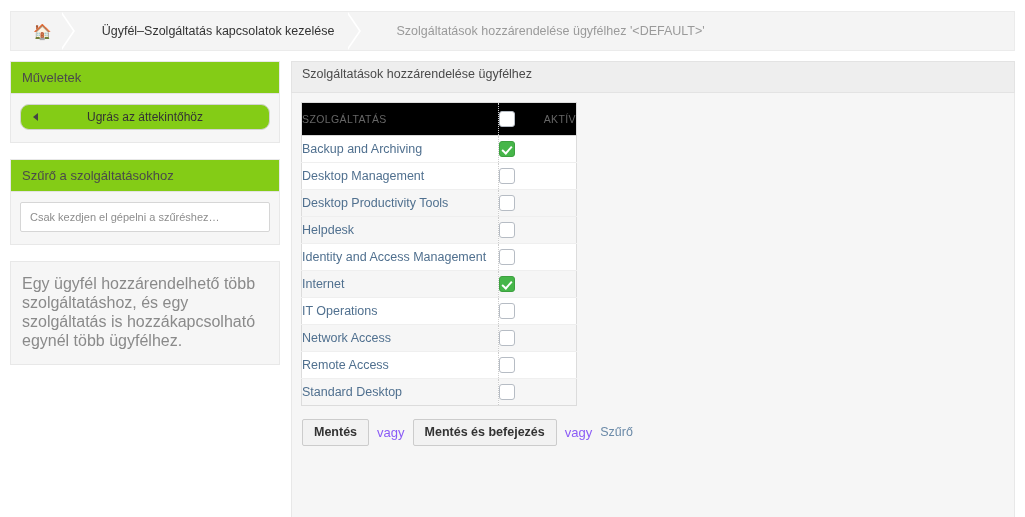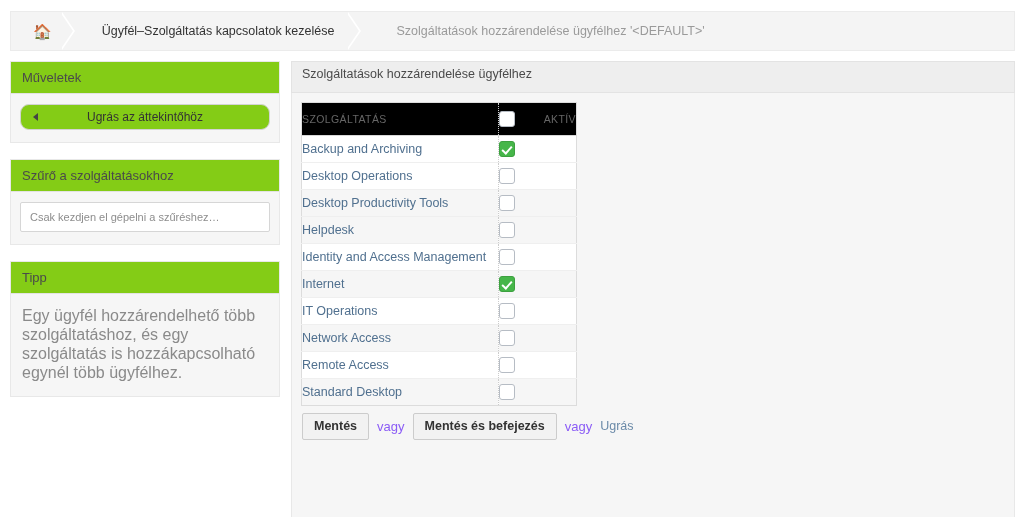--- a/index.html
+++ b/index.html
@@ -267,21 +267,21 @@
     border: solid #ffffff;
     border-width: 0 2px 2px 0;
     transform: rotate(42deg);
   }
 
   
   #footer-actions {
     display: flex;
     align-items: center;
     gap: 8px;
-    margin-top: 7px;
+    margin-top: 13px;
     padding-left: 1px;
   }
   .btn {
     font-family: "Liberation Sans", sans-serif;
     font-size: 12.5px;
     font-weight: bold;
     color: #333333;
     background: #f2f2f2;
     border: 1px solid #cccccc;
     border-radius: 2px;
@@ -326,21 +326,20 @@
   </div>
 
   <div class="widget">
     <div class="widget-header">Szűrő a szolgáltatásokhoz</div>
     <div class="widget-body">
       <input class="filter-input" type="text" placeholder="Csak kezdjen el gépelni a szűréshez…" style="">
     </div>
   </div>
 
   <div class="widget">
-    <div class="widget-header">Tipp</div>
     <div class="widget-body">
       <div class="tip-text">Egy ügyfél hozzárendelhető több szolgáltatáshoz, és egy szolgáltatás is hozzákapcsolható egynél több ügyfélhez.</div>
     </div>
   </div>
 
 </div>
 
 <div id="main-panel">
   <div id="main-header">Szolgáltatások hozzárendelése ügyfélhez</div>
   <div id="main-body">
@@ -356,21 +355,21 @@
             </div>
           </th>
         </tr>
       </thead>
       <tbody id="svc-body">
           <tr class="odd">
             <td class="c-service">Backup and Archiving</td>
             <td class="c-active"><span class="cb checked"></span></td>
           </tr>
           <tr class="odd">
-            <td class="c-service">Desktop Operations</td>
+            <td class="c-service">Desktop Management</td>
             <td class="c-active"><span class="cb"></span></td>
           </tr>
           <tr class="even">
             <td class="c-service">Desktop Productivity Tools</td>
             <td class="c-active"><span class="cb"></span></td>
           </tr>
           <tr class="even">
             <td class="c-service">Helpdesk</td>
             <td class="c-active"><span class="cb"></span></td>
           </tr>
@@ -399,17 +398,17 @@
             <td class="c-active"><span class="cb"></span></td>
           </tr>
         </tbody>
     </table>
 
     <div id="footer-actions">
       <button class="btn">Mentés</button>
       <span class="or-text">vagy</span>
       <button class="btn">Mentés és befejezés</button>
       <span class="or-text">vagy</span>
-      <a class="cancel-link">Ugrás</a>
+      <a class="cancel-link">Szűrő</a>
     </div>
 
   </div>
 </div>
 
 </body></html>

